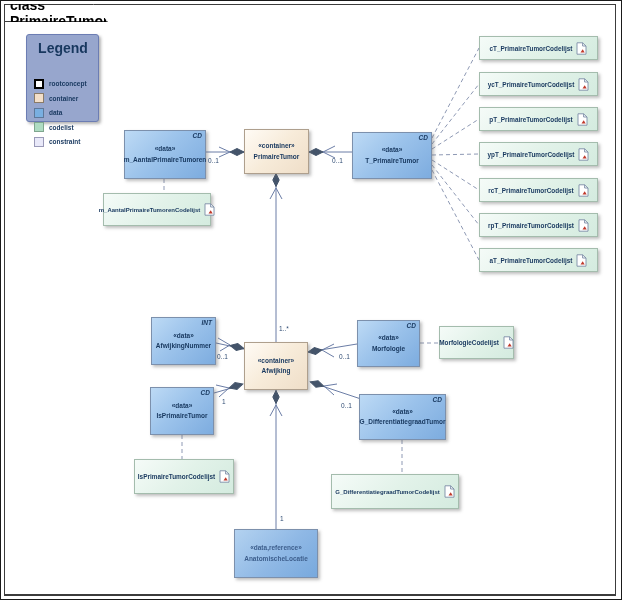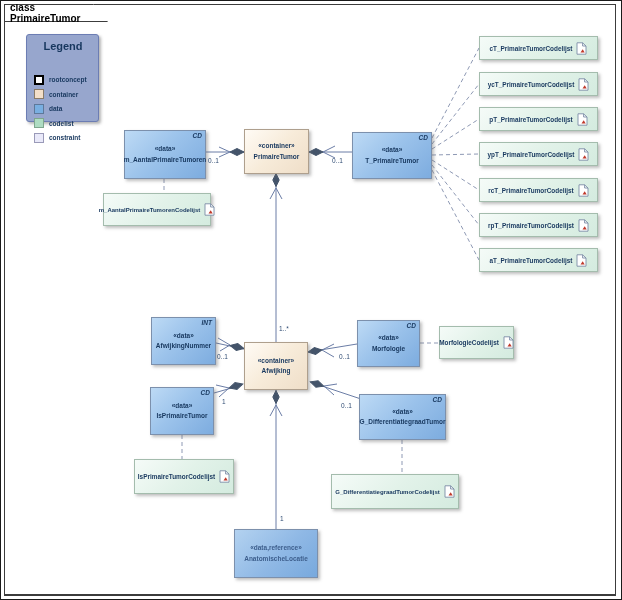--- a/index.html
+++ b/index.html
@@ -9,28 +9,28 @@
     border:1px solid #1a1a1a;box-sizing:border-box;
   }
   
   #frame{position:absolute;left:3px;top:3px;width:612px;height:592px;
     border:1px solid #3c3c3c;border-bottom-width:2px;box-sizing:border-box;}
   #frame-tab{
     position:absolute;left:3px;top:3px;width:104px;height:18px;
     background:#fff;border:1px solid #3c3c3c;box-sizing:border-box;
     clip-path:polygon(0 0,calc(100% - 15px) 0,100% 100%,0 100%);
     display:flex;align-items:center;padding-left:5px;
-    font-size:10px;font-weight:bold;color:#000;
+    font-size:14px;font-weight:bold;color:#000;
   }
   
   #legend{position:absolute;left:25px;top:33px;width:73px;height:88px;
     background:#97A6CD;border:1px solid #6C7DB3;border-radius:3px;
     box-shadow:2px 2px 3px rgba(90,90,90,.45);box-sizing:border-box;
     padding:4px 0 0 7px;}
-  #legend .ltitle{font-size:11px;font-weight:bold;color:#17375E;text-align:center;
+  #legend .ltitle{font-size:14px;font-weight:bold;color:#17375E;text-align:center;
     margin:1px 6px 22px 0;}
   .lrow{display:flex;align-items:center;gap:5px;margin-bottom:3.5px;height:11px;}
   .sw{width:10px;height:10px;box-sizing:border-box;flex:0 0 auto;}
   .sw-root{background:#FFFFFF;border:2px solid #000;}
   .sw-container{background:#F3DFC9;border:1px solid #8A7B68;}
   .sw-data{background:#79AFE1;border:1px solid #5E789A;}
   .sw-codelist{background:#AEDCC2;border:1px solid #7FA68E;}
   .sw-constraint{background:#E9E9F9;border:1px solid #9A9AB8;}
   .lrow span{font-size:6.5px;font-weight:600;color:#17375E;white-space:nowrap;}
   

